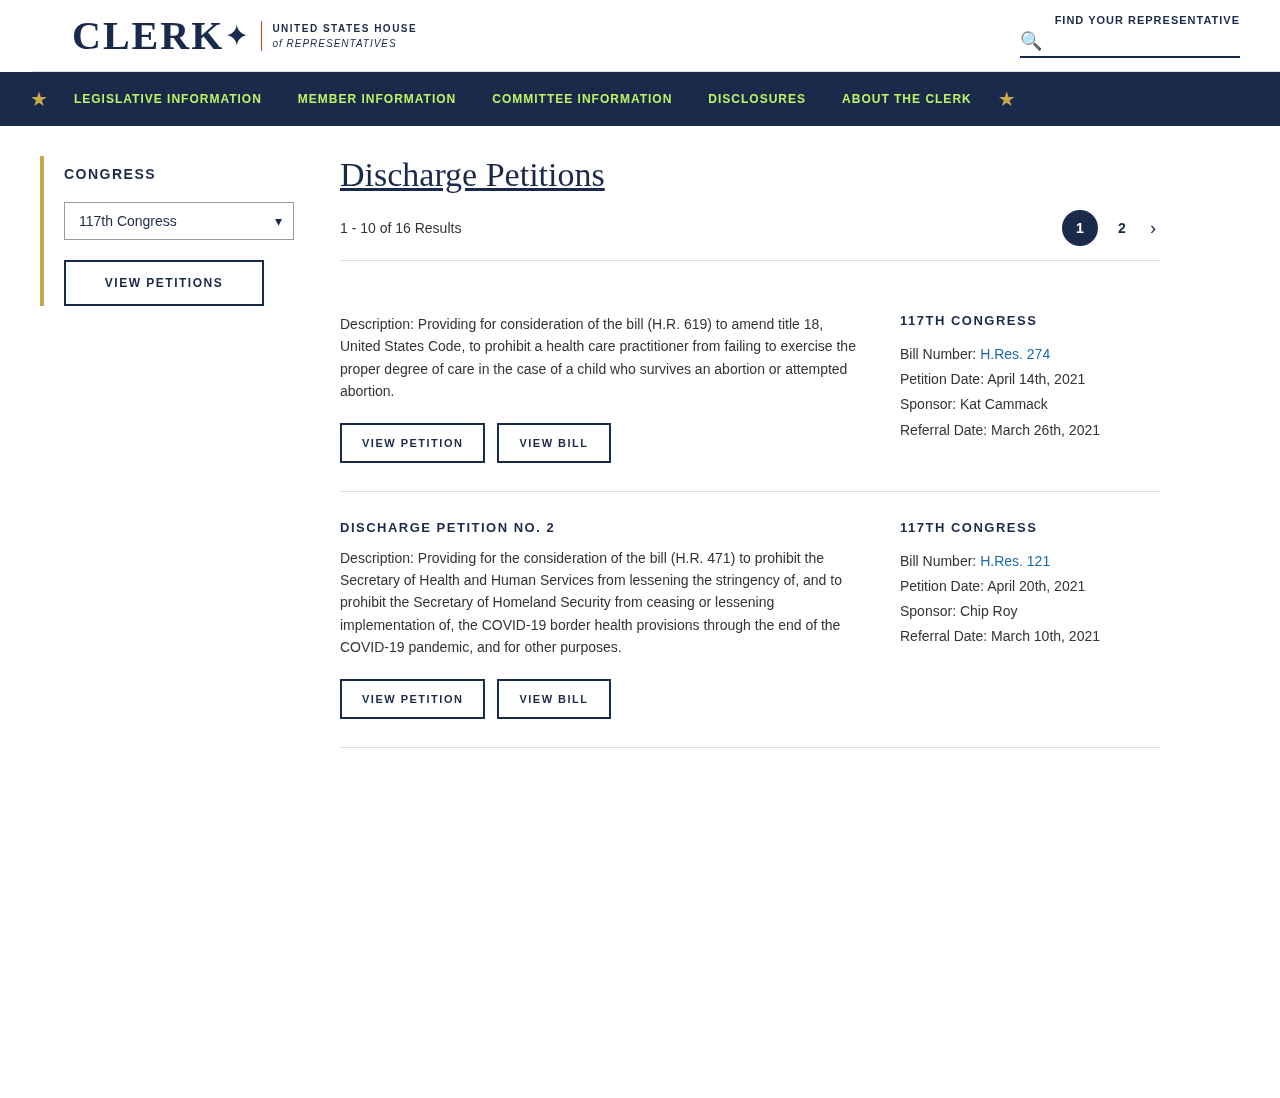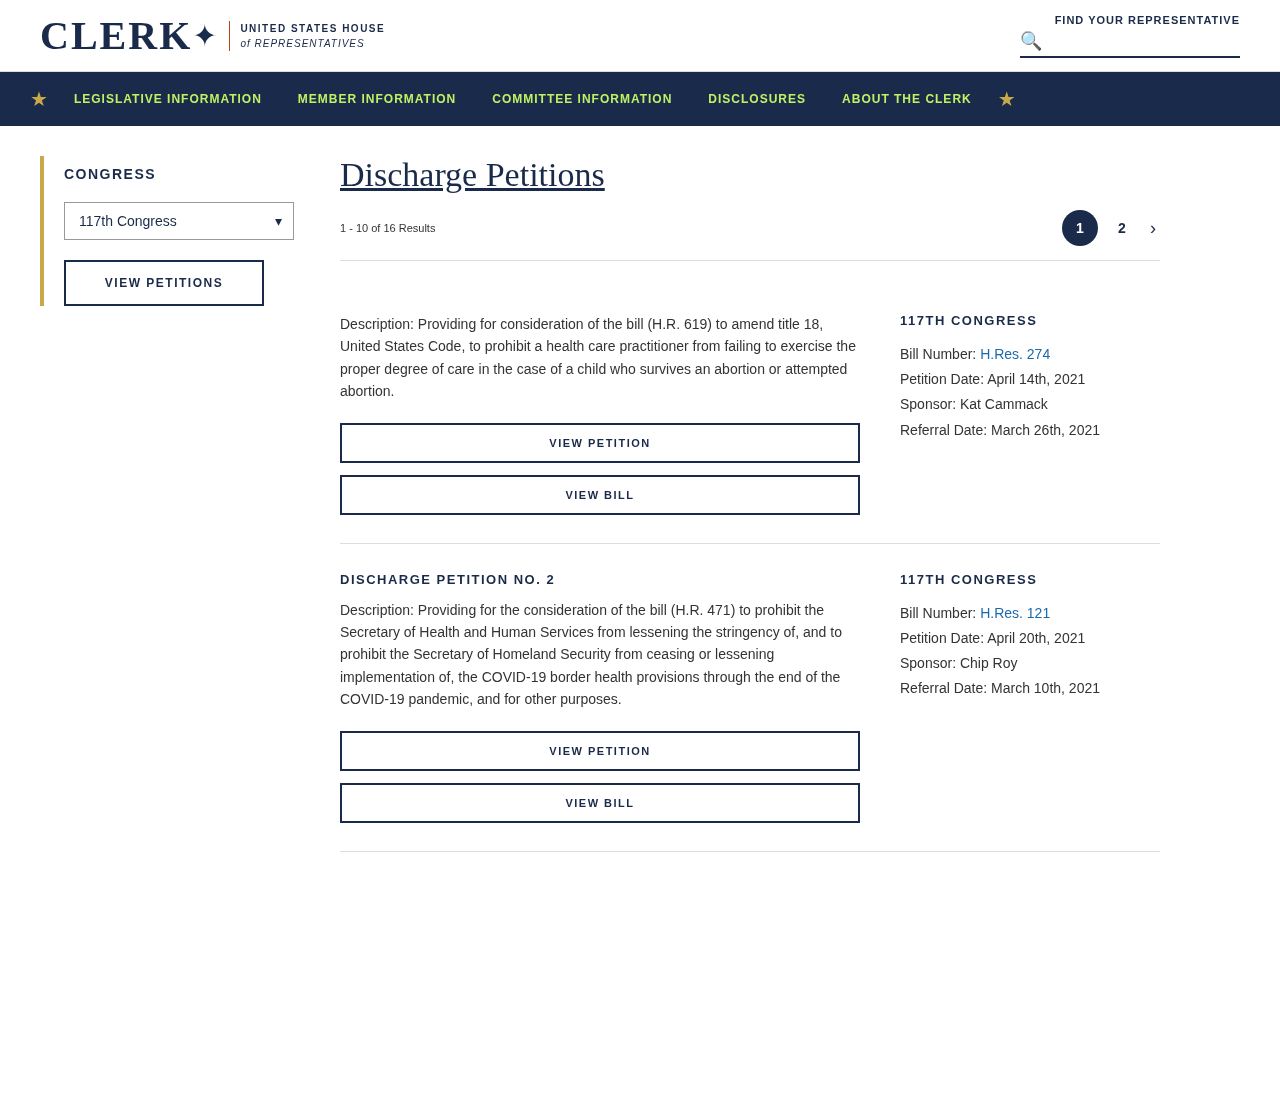--- a/index.html
+++ b/index.html
@@ -6,20 +6,21 @@
     body { font-family: Arial, sans-serif; background: #fff; color: #1a2a4a; }
 
     
     .header {
       display: flex;
       align-items: center;
       justify-content: space-between;
       padding: 12px 40px;
       border-bottom: 1px solid #ddd;
       background: #fff;
+      margin-left: 32px;
     }
     .logo-area {
       display: flex;
       align-items: center;
       gap: 12px;
     }
     .find-rep-area {
       text-align: right;
     }
     .find-rep-label {
@@ -160,21 +161,21 @@
     }
     .results-pagination {
       display: flex;
       align-items: center;
       justify-content: space-between;
       margin-bottom: 24px;
       border-bottom: 1px solid #ddd;
       padding-bottom: 14px;
     }
     .results-count {
-      font-size: 11px;
+      font-size: 14px;
       color: #333;
     }
     .pagination {
       display: flex;
       align-items: center;
       gap: 6px;
     }
     .page-btn {
       width: 36px;
       height: 36px;
@@ -225,21 +226,20 @@
     }
     .petition-description {
       font-size: 14px;
       line-height: 1.6;
       color: #333;
       margin-bottom: 20px;
     }
     .petition-buttons {
       display: flex;
       gap: 12px;
-      flex-direction: column;
     }
     .petition-btn {
       border: 2px solid #1a2a4a;
       padding: 12px 20px;
       font-size: 11px;
       font-weight: 700;
       letter-spacing: 1.5px;
       text-transform: uppercase;
       color: #1a2a4a;
       cursor: pointer;

